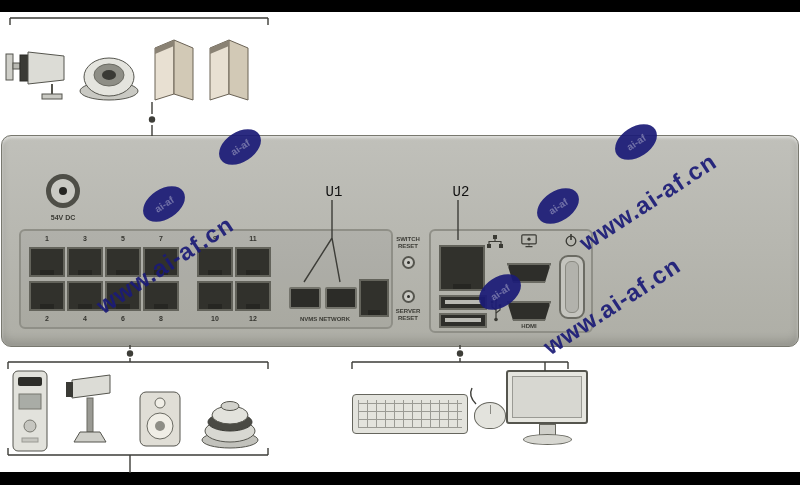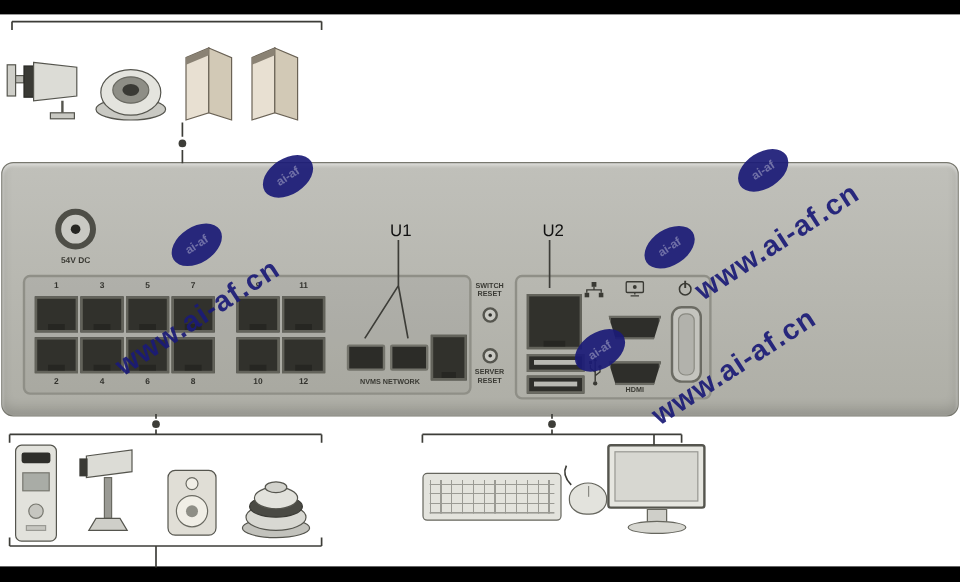--- a/index.html
+++ b/index.html
@@ -15,21 +15,21 @@
          border:1px solid #78786f;border-radius:10px;
          box-shadow:inset 0 2px 3px rgba(255,255,255,.5), inset 0 -6px 9px rgba(0,0,0,.14);}
   .recess{position:absolute;left:17px;top:93px;width:374px;height:100px;box-sizing:border-box;
           border:2px solid #8f8f87;border-radius:6px;background:rgba(0,0,0,.04);}
   .iobox{position:absolute;left:427px;top:93px;width:164px;height:104px;box-sizing:border-box;
          border:2px solid #8f8f87;border-radius:6px;}
   .rj45{position:absolute;width:36px;height:30px;background:#31312c;border:2px solid #63635b;box-sizing:border-box;}
   .rj45::after{content:"";position:absolute;left:28%;bottom:0;width:44%;height:5px;background:#16161366;}
   .sfp{position:absolute;width:32px;height:22px;background:#2c2c28;border:2px solid #74746c;border-radius:2px;box-sizing:border-box;}
   .portnum{position:absolute;width:24px;text-align:center;font-size:7px;line-height:8px;color:#33332e;font-weight:bold;}
-  .ulabel{position:absolute;width:30px;text-align:center;font-family:Liberation Sans, sans-serif;font-size:14px;color:#101010;}
+  .ulabel{position:absolute;width:30px;text-align:center;font-family:Liberation Mono, monospace;font-size:14px;color:#101010;}
   .reset-btn{position:absolute;width:13px;height:13px;border-radius:50%;border:2px solid#55554e;background:#c9c9c3;box-sizing:border-box;}
   .reset-btn::after{content:"";position:absolute;left:50%;top:50%;width:3px;height:3px;margin:-1.5px;border-radius:50%;background:#2e2e2a;}
   .reset-label{position:absolute;width:44px;font-size:6px;line-height:7px;text-align:center;color:#3a3a34;font-weight:bold;}
   .pwr-ring{position:absolute;left:44px;top:38px;width:34px;height:34px;border-radius:50%;
             border:5px solid #4e4e47;background:#c9c9c3;box-sizing:border-box;}
   .pwr-ring::after{content:"";position:absolute;left:50%;top:50%;width:8px;height:8px;margin:-4px;border-radius:50%;background:#262622;}
   .pwr-label{position:absolute;left:37px;top:78px;width:48px;text-align:center;font-size:7px;font-weight:bold;color:#3a3a34;}
   .usb{position:absolute;width:48px;height:15px;background:#2e2e2a;border:2px solid #6b6b63;box-sizing:border-box;}
   .usb::after{content:"";position:absolute;left:4px;top:3px;right:4px;height:4px;background:#b9b9b3;}
   .hdmi{position:absolute;width:44px;height:20px;background:#2e2e2a;border:2px solid #6b6b63;box-sizing:border-box;

